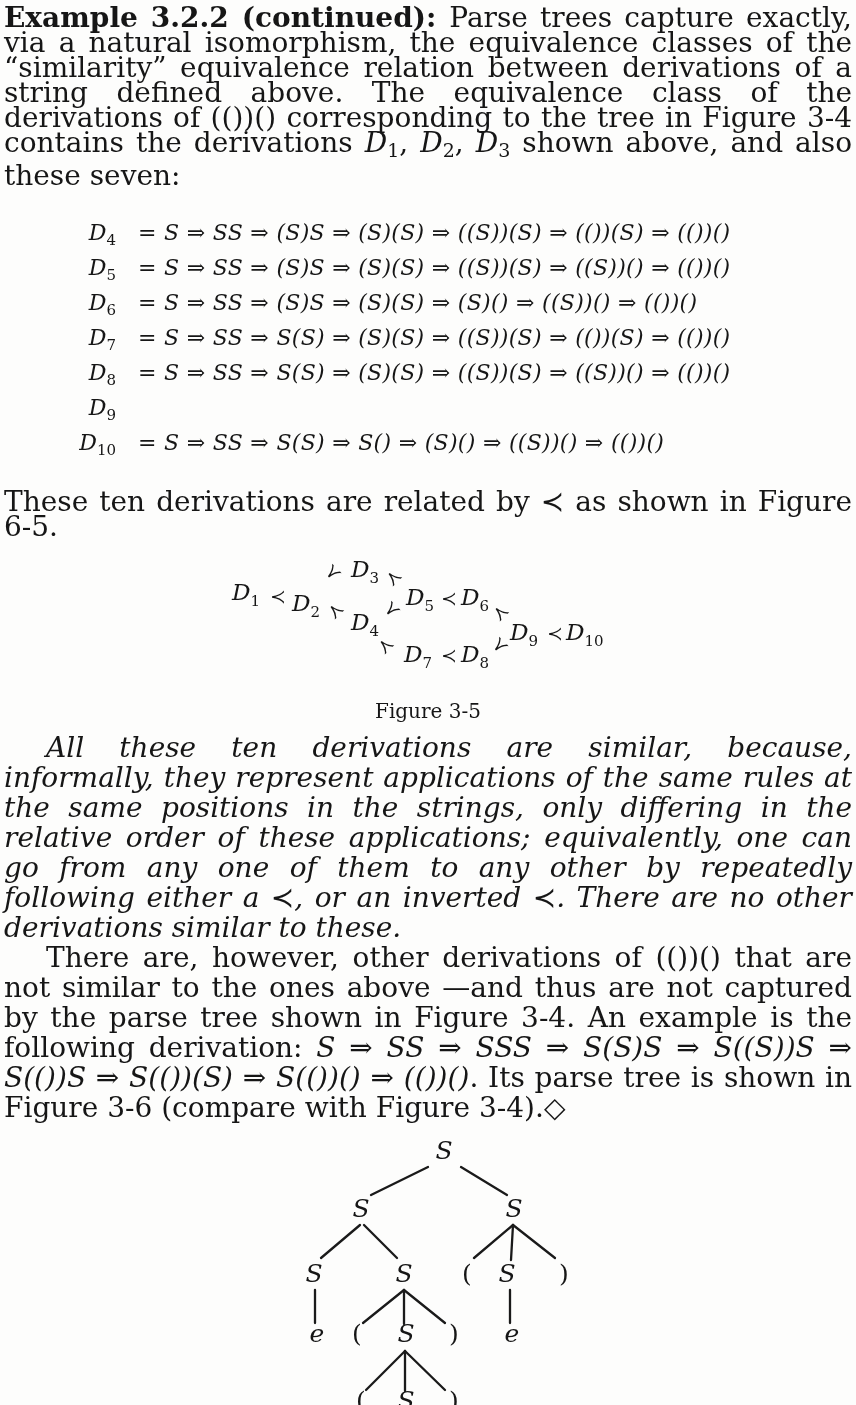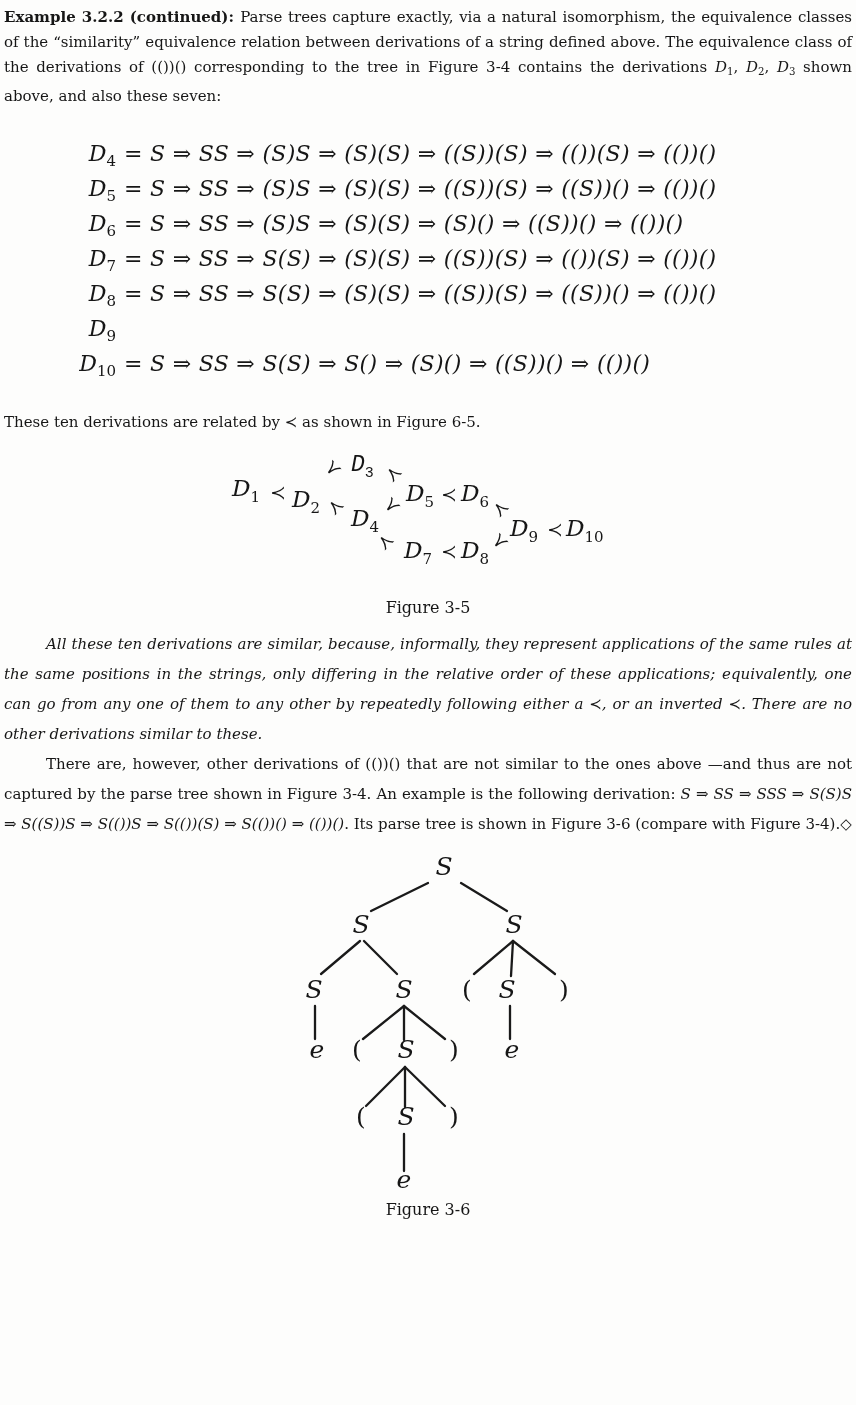--- a/index.html
+++ b/index.html
@@ -5,48 +5,48 @@
   html, body { margin:0; padding:0; }
   body {
     width:856px; height:1405px;
     background:#fdfdfc; color:#161616;
     font-family:"DejaVu Serif","DejaVu Sans",serif;
     overflow:hidden;
   }
   .page { padding:5px 4px 0 4px; }
 
   .para {
-    font-size:15px; line-height:25px;
+    font-size:28px; line-height:25px;
     text-align:justify; margin:0;
   }
   .para-wide { line-height:30px; }
   .indent { text-indent:42px; }
   .seg-normal { }
   .seg-bold { font-weight:bold; }
   .seg-italic { font-style:italic; }
   .seg-sub { font-size:0.68em; vertical-align:-0.28em; }
 
   
   .derivs { margin:32px 0 0 58px; font-size:22px; }
   .drow { height:35px; display:flex; align-items:baseline; white-space:nowrap; }
   .dlabel { display:inline-block; width:54px; text-align:right; font-style:italic; flex:0 0 auto; }
   .dlabel sub { font-size:15px; font-style:normal; line-height:0; }
-  .dbody { font-style:italic; margin-left:8px; letter-spacing:0.3px; }
+  .dbody { font-style:italic; margin-left:22px; letter-spacing:0.3px; }
 
   .p2 { margin-top:24px; }
 
   
   .fig35 { position:relative; height:124px; margin-top:14px; }
   .f35-node { position:absolute; font-size:23px; font-style:italic; white-space:nowrap; }
   .f35-node sub { font-size:15px; font-style:normal; line-height:0; }
   .f35-rel { position:absolute; font-size:19px; font-style:normal; display:inline-block; }
   .rot-up   { transform:rotate(-45deg); }
   .rot-down { transform:rotate(45deg); }
 
-  .figcap { text-align:center; font-size:16px; line-height:25px; margin:0; }
+  .figcap { text-align:center; font-size:20px; line-height:25px; margin:0; }
   .cap35 { margin-top:22px; }
   .p3 { margin-top:9px;font-style:italic; }
 
   
   svg.tree { display:block; margin:4px 0 0 0; }
   .tedge { stroke:#1a1a1a; stroke-width:2.3; stroke-linecap:round; }
   .tnode { font-size:25px; font-style:italic; font-family:"DejaVu Serif","DejaVu Sans",serif; fill:#161616; }
   .tpar  { font-size:25px; font-style:normal; font-family:"DejaVu Serif","DejaVu Sans",serif; fill:#161616; }
   .cap36 { margin-top:2px; }
 </style>
@@ -88,21 +88,21 @@
   </div>
 
   <p class="para p2">These ten derivations are related by ≺ as shown in Figure 6-5.</p>
 
   <div class="fig35">
     <span class="f35-node" style="left:228px; top:26px;"><span>D</span><sub>1</sub></span>
     <span class="f35-rel" style="left:266px; top:32px;">≺</span>
     <span class="f35-node" style="left:288px; top:29px;margin-top:8px;"><span>D</span><sub>2</sub></span>
 
     <span class="f35-rel rot-up" style="left:320px; top:8px;">≺</span>
-    <span class="f35-node" style="left:347px; top:3px;font-family:Liberation Mono, monospace;"><span>D</span><sub>3</sub></span>
+    <span class="f35-node" style="left:347px; top:3px;"><span>D</span><sub>3</sub></span>
     <span class="f35-rel rot-down" style="left:382px; top:13px;">≺</span>
 
     <span class="f35-rel rot-down" style="left:324px; top:46px;">≺</span>
     <span class="f35-node" style="left:347px; top:56px;"><span>D</span><sub>4</sub></span>
     <span class="f35-rel rot-up" style="left:379px; top:45px;">≺</span>
 
     <span class="f35-node" style="left:402px; top:31px;"><span>D</span><sub>5</sub></span>
     <span class="f35-rel" style="left:437px; top:34px;">≺</span>
     <span class="f35-node" style="left:457px; top:31px;"><span>D</span><sub>6</sub></span>
     <span class="f35-rel rot-down" style="left:489px; top:48px;">≺</span>

